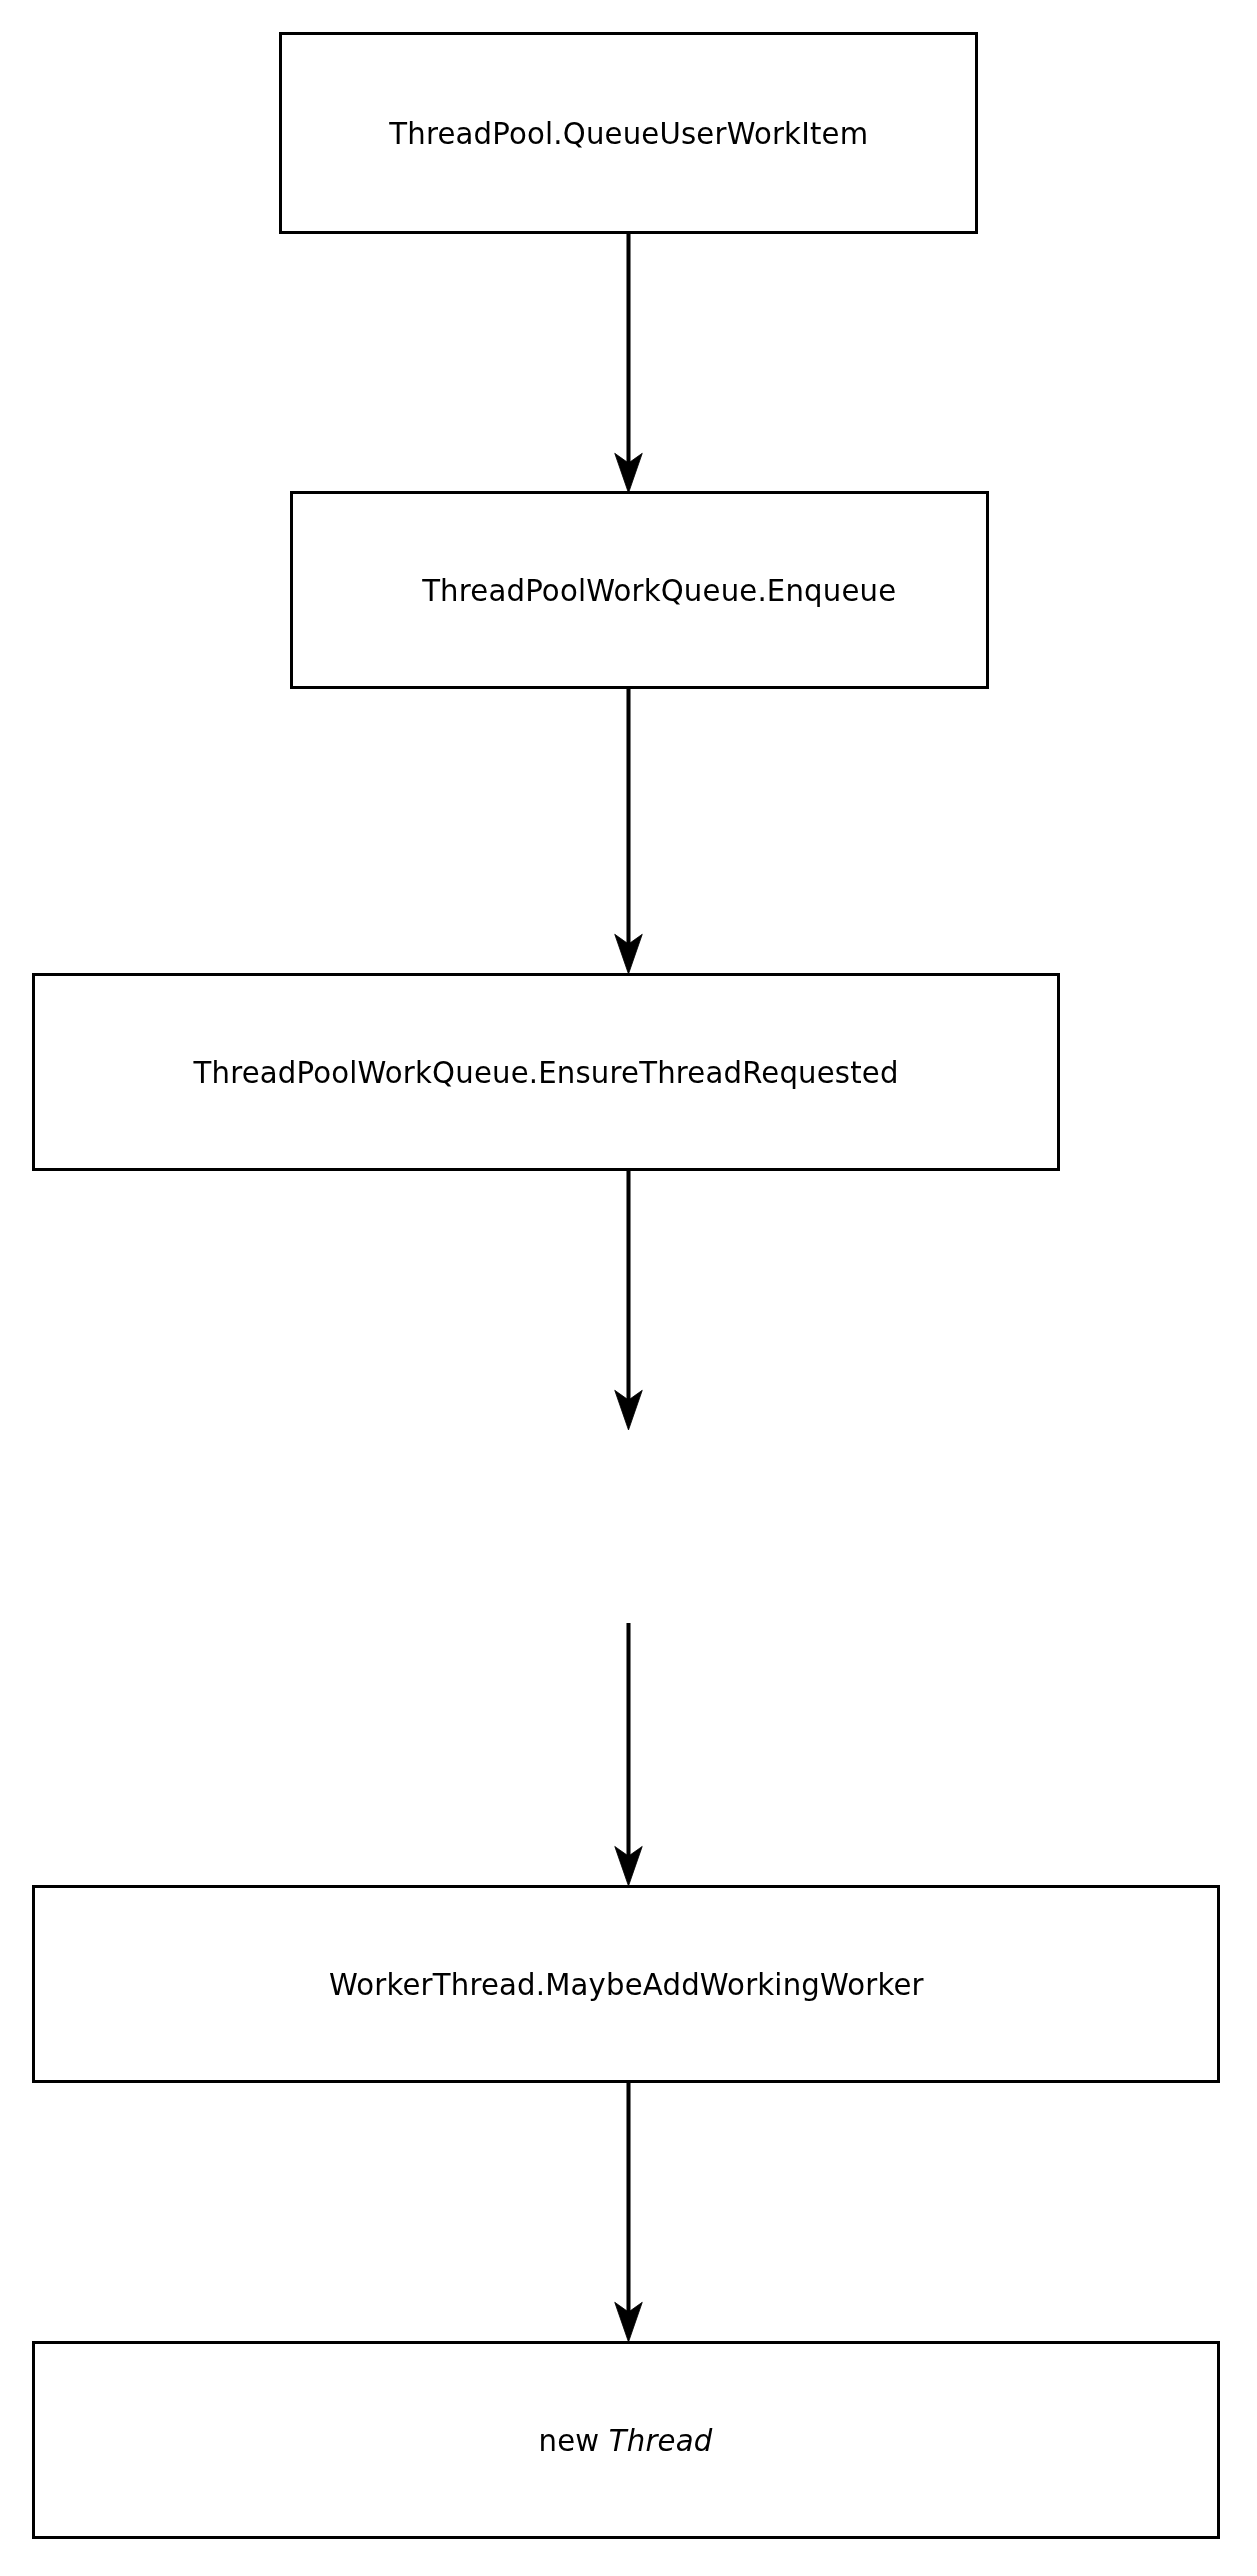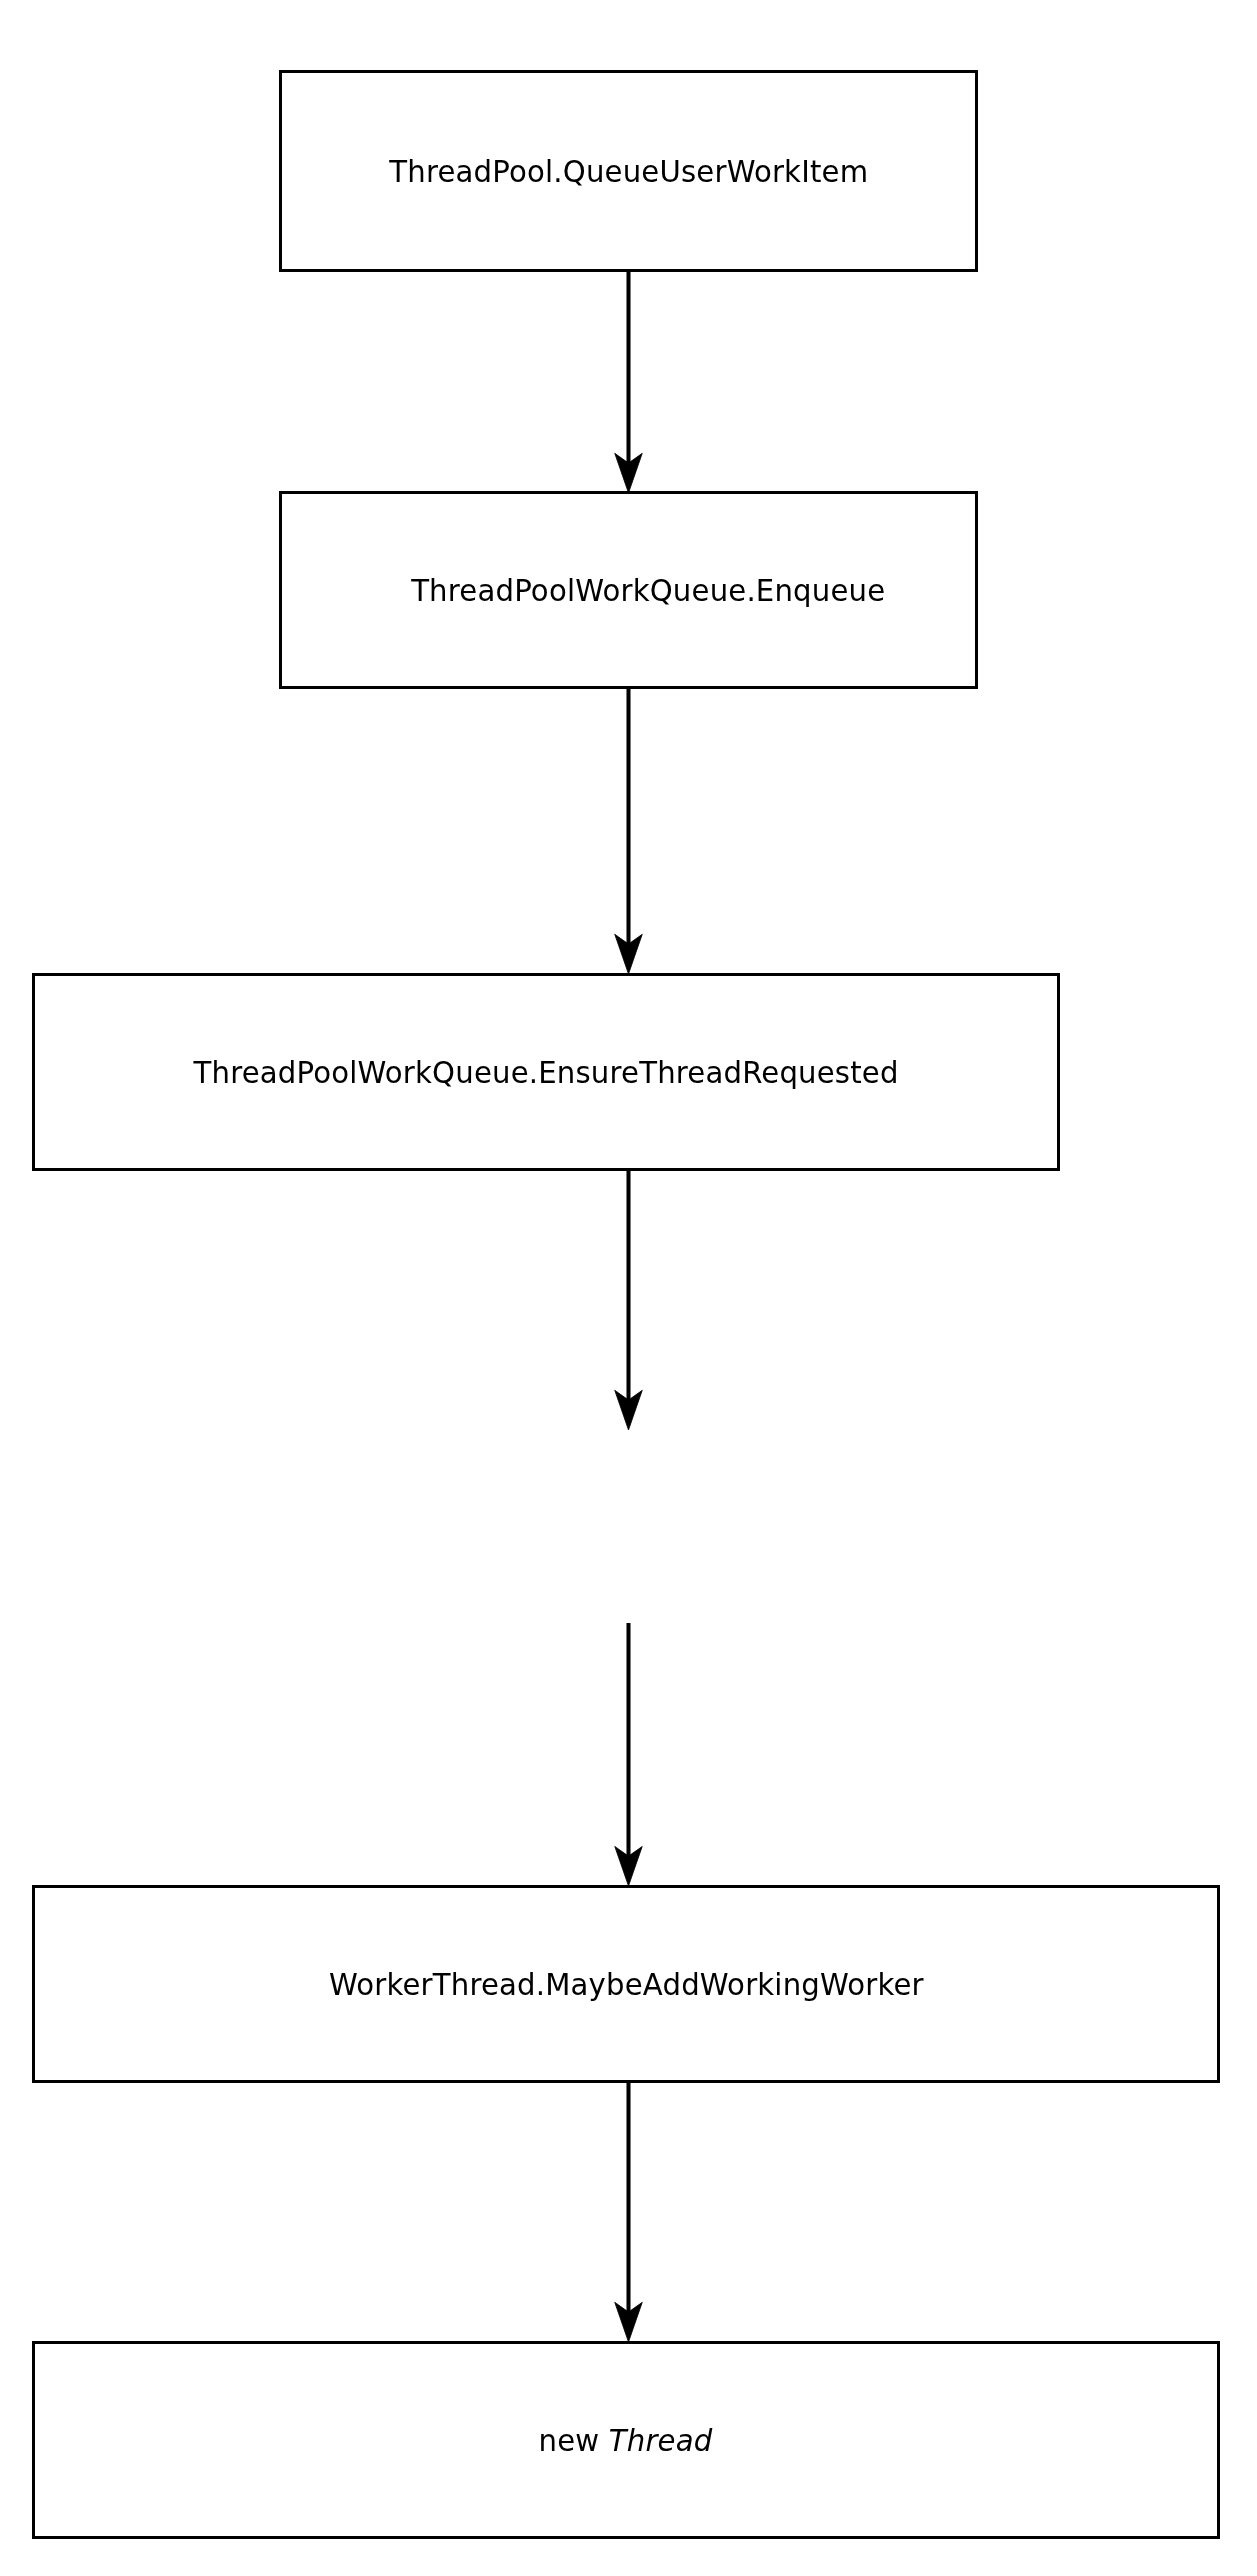--- a/index.html
+++ b/index.html
@@ -77,25 +77,25 @@
   <svg class="edge" style="left:588px; top:1623px; width:81px; height:267px;" viewBox="0 0 100 331">
     <line x1="50" y1="0" x2="50" y2="299"></line>
     <polygon points="50,326 33,277 50,289 67,277"></polygon>
   </svg>
 
   <svg class="edge" style="left:588px; top:2079px; width:81px; height:267px;" viewBox="0 0 100 330">
     <line x1="50" y1="0" x2="50" y2="298"></line>
     <polygon points="50,325 33,276 50,288 67,276"></polygon>
   </svg>
 
-  <div class="node" style="left:279px; top:32px; width:699px; height:202px;margin-top:38px;">
+  <div class="node" style="left:279px; top:32px; width:699px; height:202px;">
     <span class="node-label">ThreadPool.QueueUserWorkItem</span>
   </div>
 
-  <div class="node" style="left:279px; top:491px; width:699px; height:198px;padding-left:40px;">
+  <div class="node" style="left:290px; top:491px; width:699px; height:198px;padding-left:40px;">
     <span class="node-label">ThreadPoolWorkQueue.Enqueue</span>
   </div>
 
   <div class="node" style="left:32px; top:973px; width:1028px; height:198px;">
     <span class="node-label">ThreadPoolWorkQueue.EnsureThreadRequested</span>
   </div>
 
 
   <div class="node" style="left:32px; top:1885px; width:1188px; height:198px;">
     <span class="node-label">WorkerThread.MaybeAddWorkingWorker</span>

